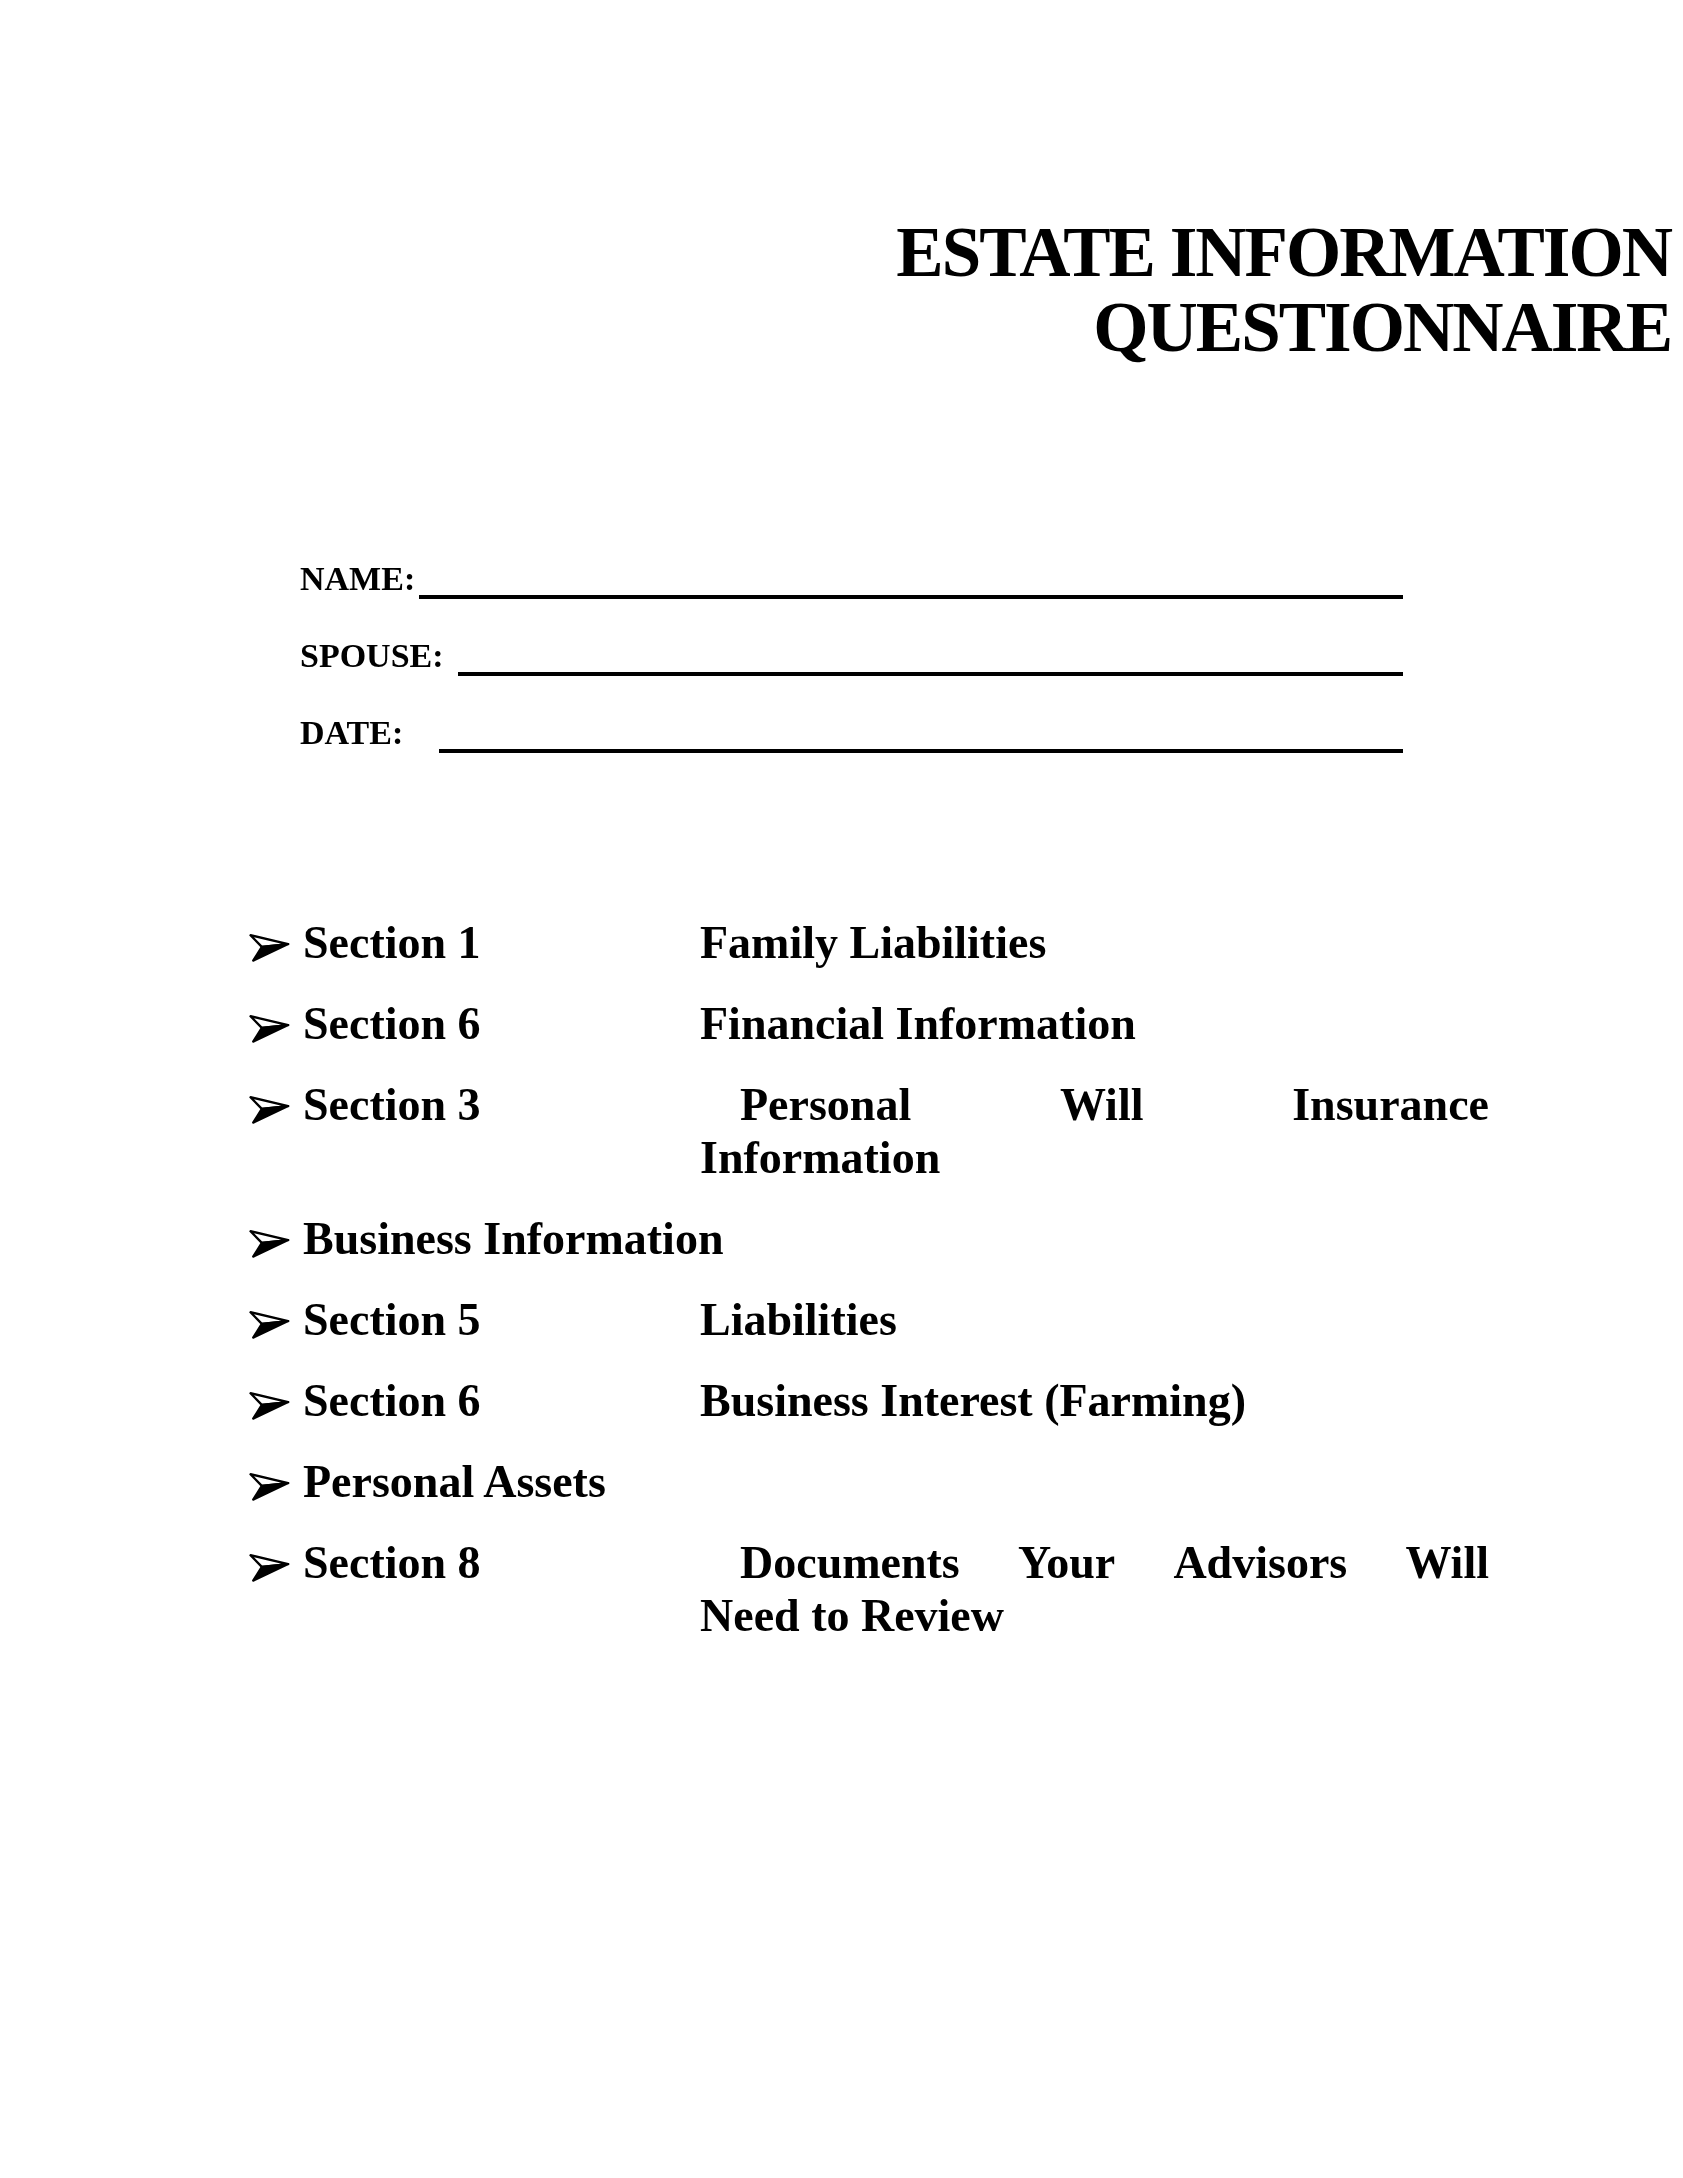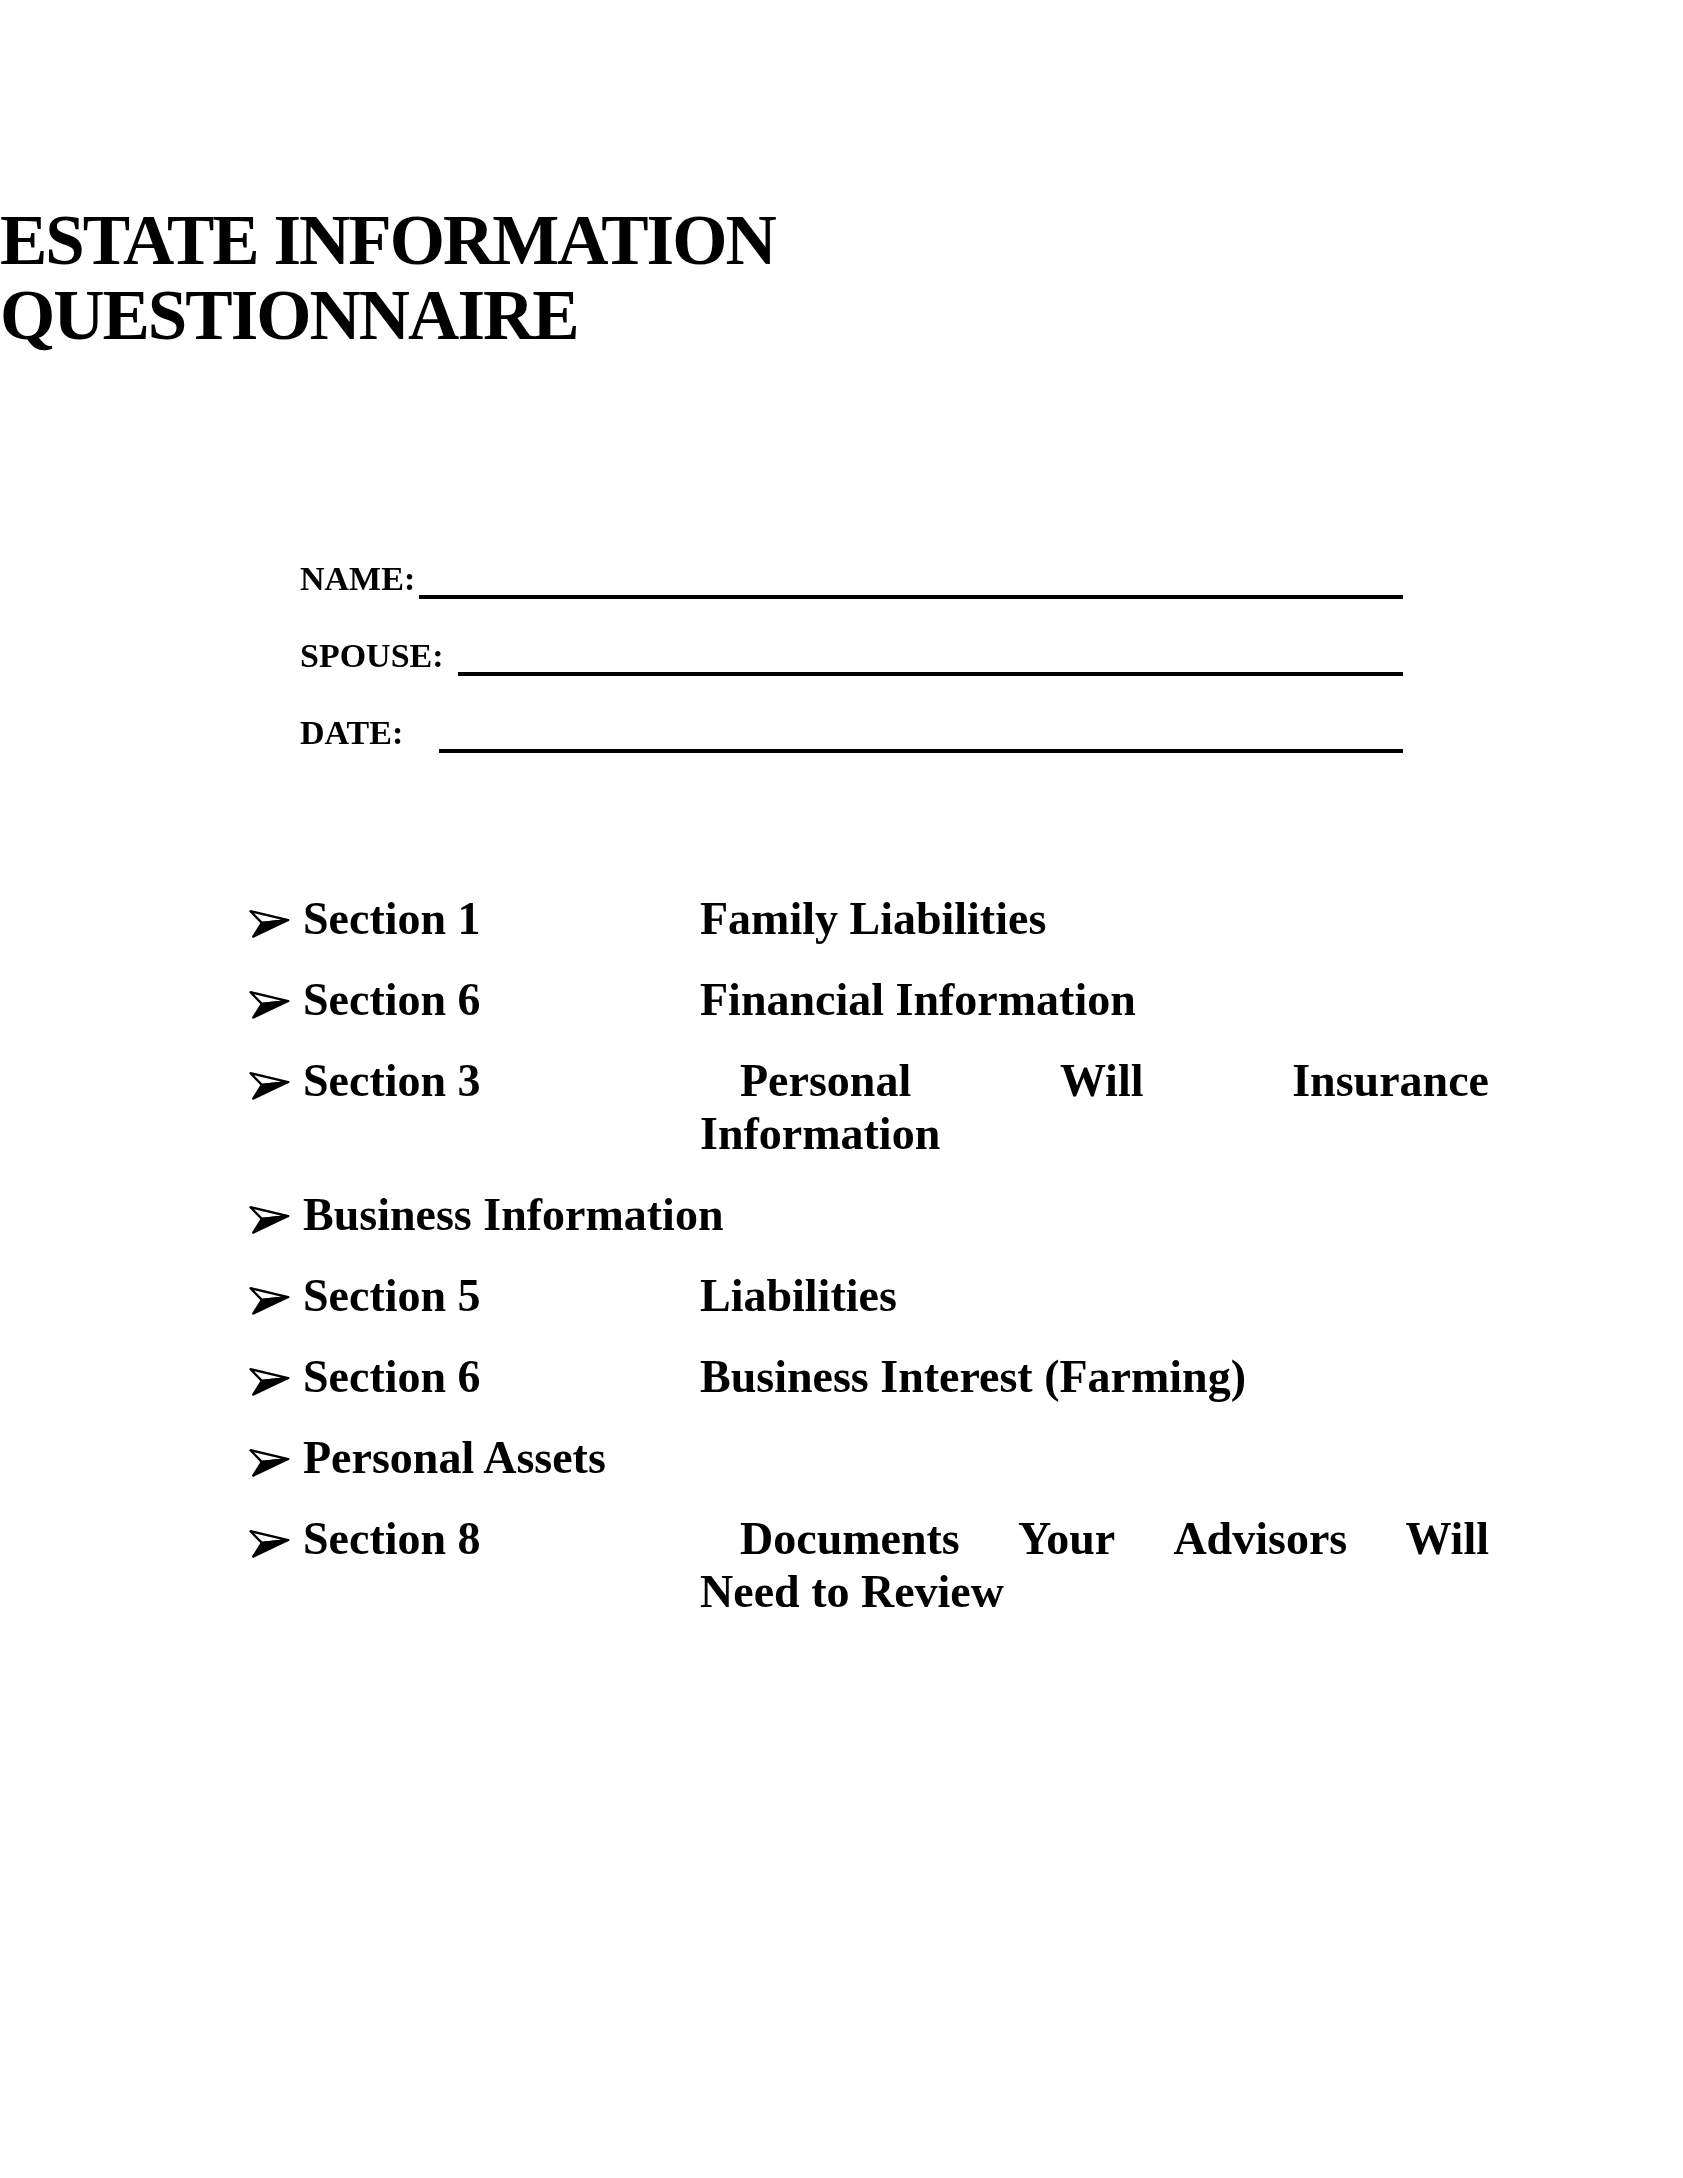--- a/index.html
+++ b/index.html
@@ -13,25 +13,25 @@
     font-weight: bold;
     overflow: hidden;
   }
 
   
   .title-block {
     position: absolute;
     top: 203px;
     left: 0;
     right: 0;
-    text-align: left;
+    text-align: right;
     font-size: 71px;
     line-height: 75px;
     letter-spacing: -2px;
-    margin: 0;
+    margin: 12px;
   }
   .title-line { display: block; }
 
   
   .fields-block {
     position: absolute;
     top: 550px;
     left: 300px;
     width: 1103px;
   }
@@ -49,21 +49,21 @@
     margin-bottom: 8px;
     height: 34px;
   }
   .field-row:nth-child(1) .field-rule { margin-left: 4px; }
   .field-row:nth-child(2) .field-rule { margin-left: 14px; }
   .field-row:nth-child(3) .field-rule { margin-left: 36px; }
 
   
   .sections-block {
     position: absolute;
-    top: 892px;
+    top: 916px;
     left: 249px;
     width: 1241px;
   }
   .section-row {
     display: flex;
     font-size: 46px;
     line-height: 53px;
     margin-bottom: 28px;
   }
   .bullet-cell {

